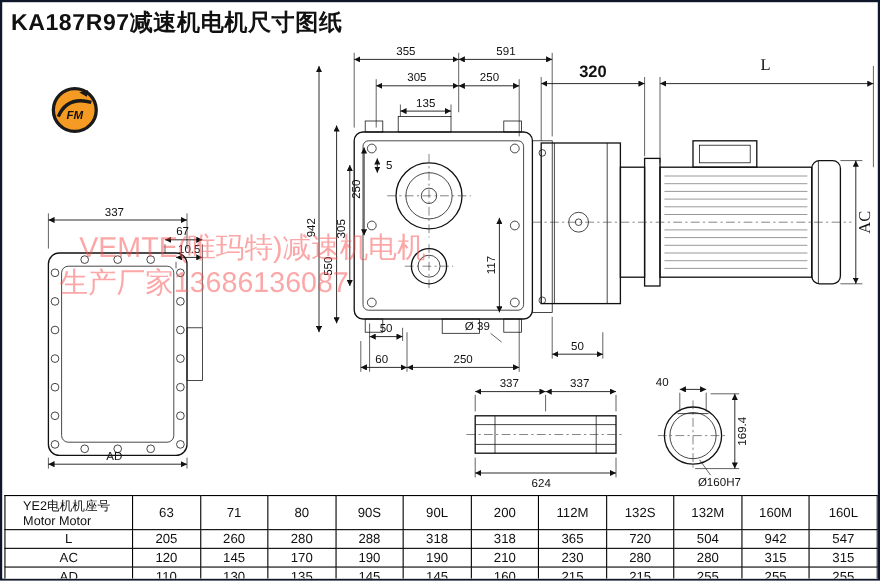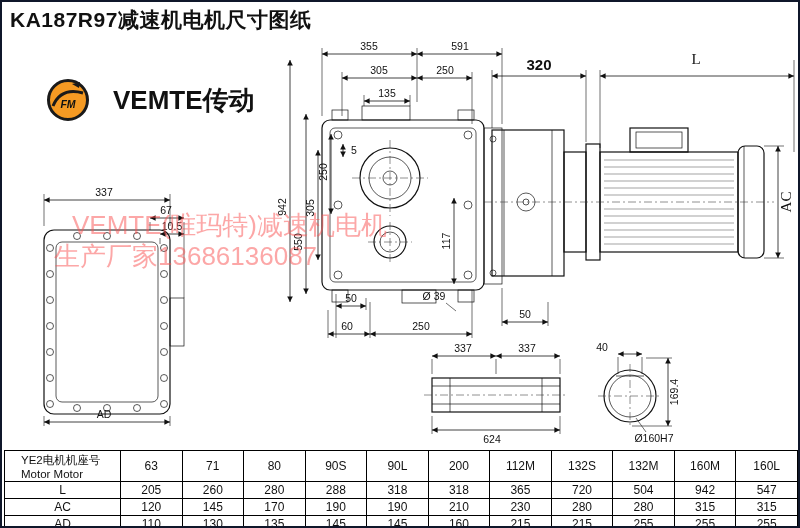--- a/index.html
+++ b/index.html
@@ -37,21 +37,20 @@
 
   <div class="page-title">KA187R97减速机电机尺寸图纸</div>
 
   <div class="brand">
     <svg width="44" height="44" viewBox="0 0 44 44">
       <circle cx="22" cy="22" r="19.5" fill="#f59a23" stroke="#1a1a1a" stroke-width="3"></circle>
       <path d="M7 28 Q 15 9 37 15" stroke="#1a1a1a" stroke-width="3" fill="none"></path>
       <path d="M26 6 l8 -2 l-1 6 z" fill="#1a1a1a"></path>
       <text x="22" y="30" text-anchor="middle" font-size="13" font-weight="bold" font-style="italic" fill="#fff">FM</text>
     </svg>
-    <span class="brand-name">VEMTE传动</span>
   </div>
 
   <svg class="drawing" width="800" height="448" viewBox="0 0 800 448">
     <defs>
       <marker id="arr" viewBox="0 0 10 10" refX="10" refY="5" markerWidth="7" markerHeight="7" orient="auto-start-reverse">
         <path d="M0,0 L10,5 L0,10 z" fill="#111"></path>
       </marker>
     </defs>
 
     <g>

